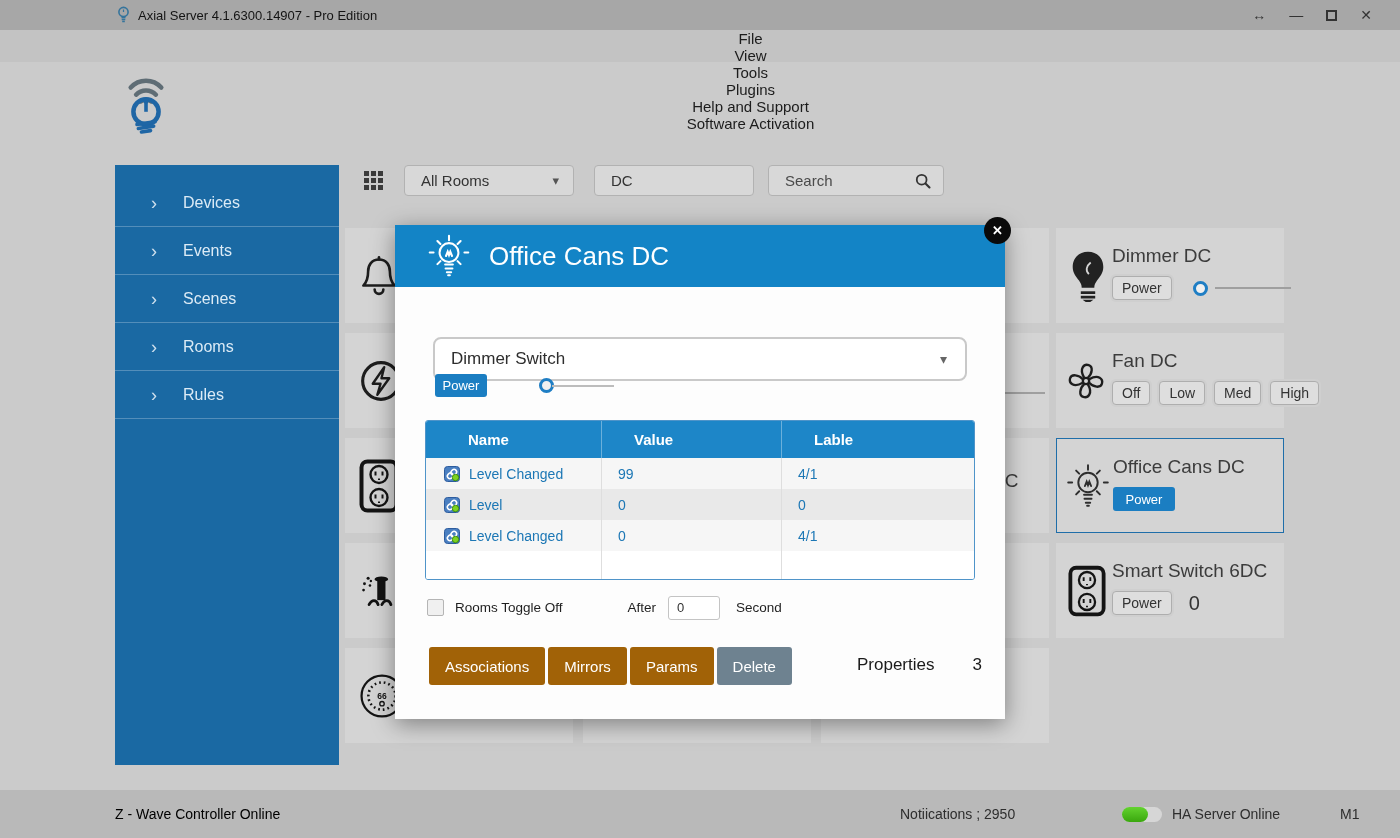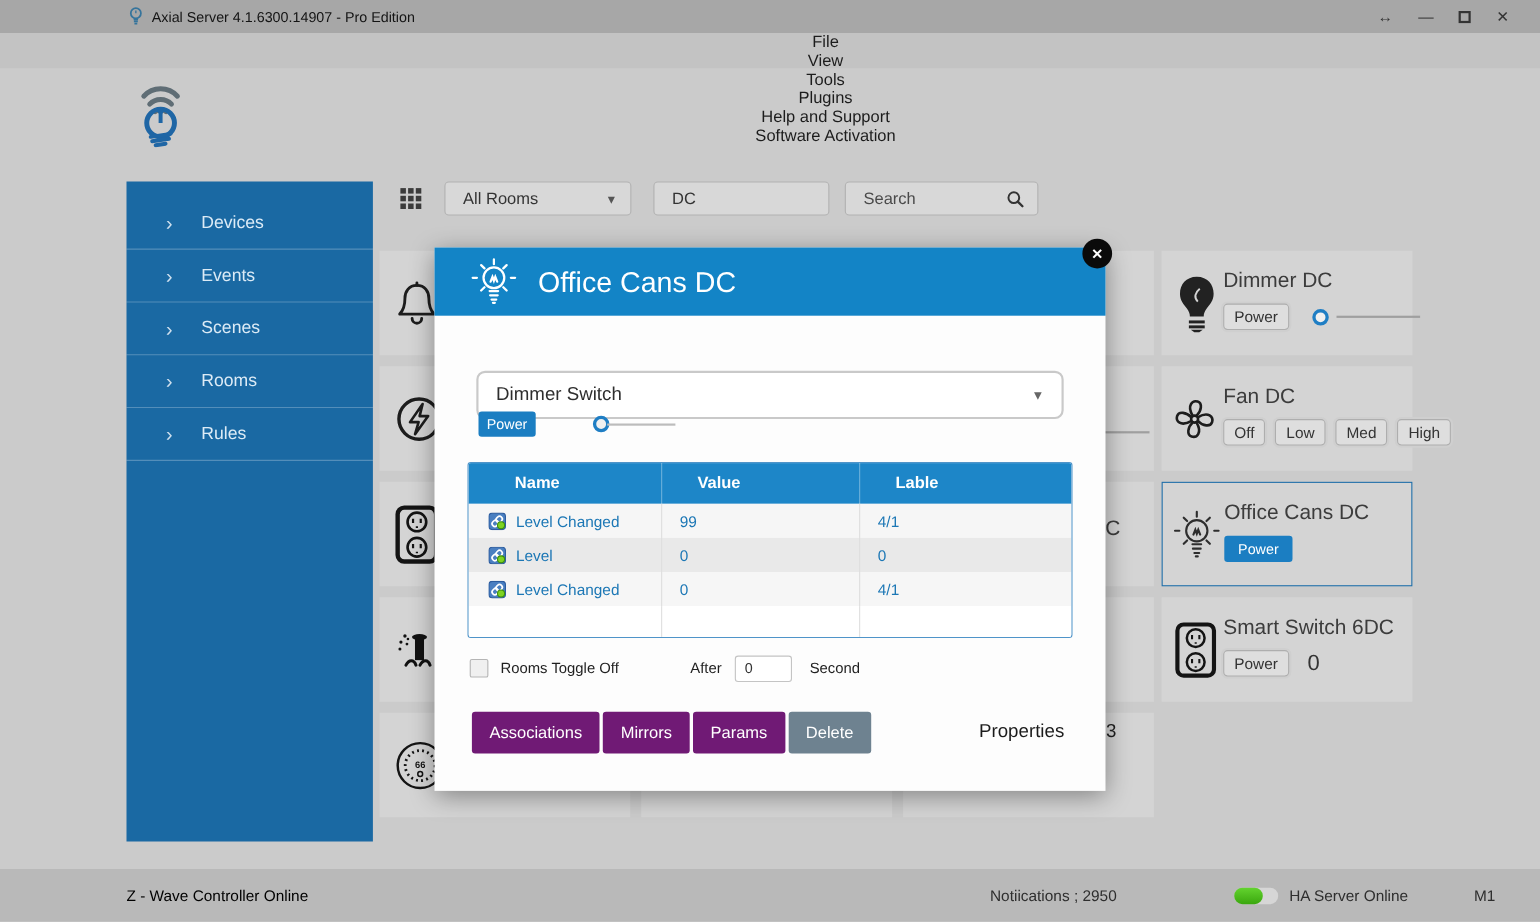--- a/index.html
+++ b/index.html
@@ -102,24 +102,24 @@
 
   .auto-row { position:absolute; left:32px; top:370px; height:25px; display:flex; align-items:center; }
   .checkbox { width:17px; height:17px; background:#f0f0f0; border:1px solid #b5b5b5; border-radius:2px; cursor:pointer; }
   .auto-row .at-label { font-size:13.5px; color:#1f1f1f; margin-left:11px; }
   .auto-row .after-label { font-size:13.5px; color:#1f1f1f; margin-left:65px; }
   .auto-row input { width:52px; height:24px; margin-left:12px; border:1px solid #c4c4c4; border-radius:3px;
                     font-family:"Liberation Sans",sans-serif; font-size:13px; color:#333; padding-left:8px; outline:none; }
   .auto-row .unit-label { font-size:13.5px; color:#1f1f1f; margin-left:16px; }
 
   .action-row { position:absolute; left:34px; top:422px; display:flex; gap:3px; }
-  .act-btn { height:38px; background:#701a75; color:#fff; font-size:15px; border:none; border-radius:3px;
+  .act-btn { height:38px; background:#a16207; color:#fff; font-size:15px; border:none; border-radius:3px;
              font-family:"Liberation Sans",sans-serif; cursor:pointer; padding:0 16px; }
   .act-btn.delete { background:#6e8290; }
-  .props { position:absolute; left:462px; top:430px; font-size:17px; color:#1b1b1b; display:flex; gap:38px;margin-left:33px; }
+  .props { position:absolute; left:462px; top:430px; font-size:17px; color:#1b1b1b; display:flex; gap:38px; }
 
   
   .statusbar { position:absolute; left:0; top:790px; width:1400px; height:48px; background:#b9b9b9; }
   .statusbar .s-left { position:absolute; left:115px; top:16px; font-size:14px; color:#000000; }
   .statusbar .s-notif { position:absolute; left:900px; top:16px; font-size:14px; color:#2e2e2e; }
   .toggle { position:absolute; left:1122px; top:17px; width:40px; height:15px; background:#d6d6d6; border-radius:8px; cursor:pointer; }
   .toggle .on { position:absolute; left:0; top:0; width:26px; height:15px; border-radius:8px;
                 background:linear-gradient(#63d32f,#3aa70e); }
   .statusbar .s-ha { position:absolute; left:1172px; top:16px; font-size:14px; color:#2e2e2e; }
   .statusbar .s-m1 { position:absolute; left:1340px; top:16px; font-size:14px; color:#2e2e2e; }

